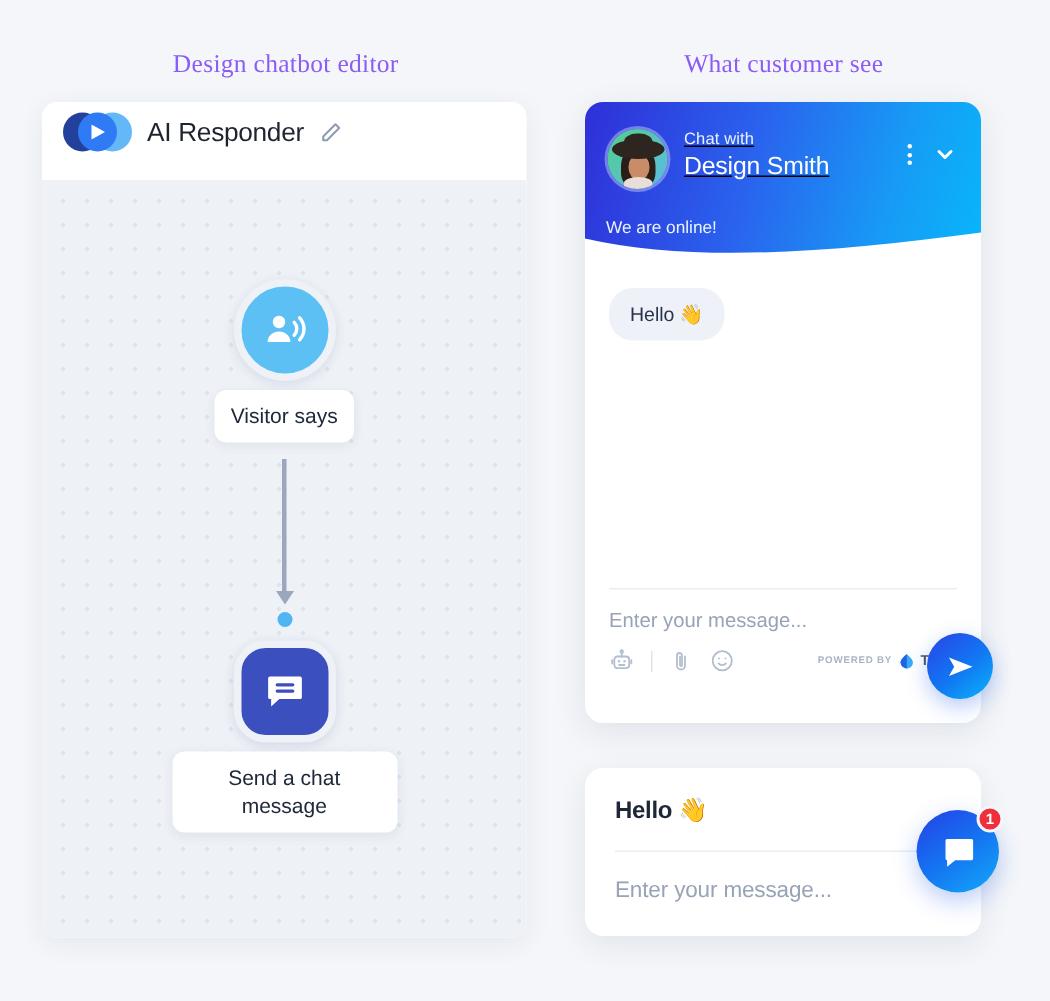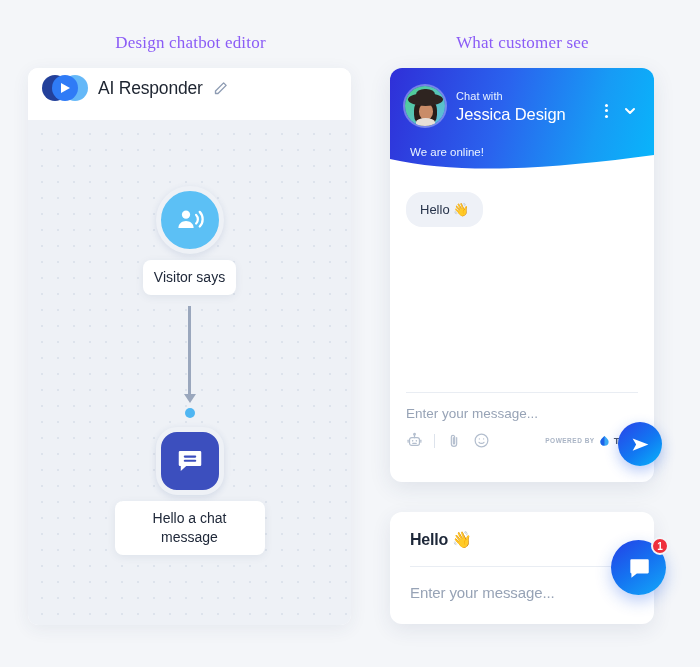--- a/index.html
+++ b/index.html
@@ -133,21 +133,21 @@
     box-shadow: 0 6px 22px rgba(40,60,100,.10);
     overflow: hidden;
   }
   .widget-header {
     position: relative;
     height: 106px;
     background: linear-gradient(105deg, #2f2fd8 0%, #2a63ee 42%, #179bf5 76%, #08b6fb 100%);
     padding: 18px 16px 0 15px;
   }
   .wave { position: absolute; left: 0; right: 0; bottom: -1px; width: 100%; display: block; }
-  .head-row { display: flex; align-items: center; }
+  .head-row { display: flex; align-items: flex-start; text-decoration: underline; }
   .avatar {
     width: 40px; height: 40px; border-radius: 50%;
     flex: none; overflow: hidden; position: relative;
     background: linear-gradient(135deg, #4fd08a 0%, #5fb9e6 100%);
     box-shadow: 0 0 0 2px rgba(255,255,255,.35);
   }
   .avatar .hair { position: absolute; left: 9px; top: 12px; width: 23px; height: 28px;
                   background: #2a1d18; border-radius: 45% 45% 40% 40%; }
   .avatar .face { position: absolute; left: 14px; top: 17px; width: 14px; height: 17px;
                   background: #c98c68; border-radius: 48%; }
@@ -157,21 +157,21 @@
                   background: #2e2420; border-radius: 46% 46% 20% 20%; }
   .avatar .neck { position: absolute; left: 11px; bottom: 0; width: 19px; height: 8px;
                   background: #e7dfd7; border-radius: 50% 50% 0 0; }
   .head-text { margin-left: 11px; padding-top: 1px; flex: 1; }
   .chat-with { color: #e8f2ff; font-size: 11px; line-height: 13px; letter-spacing: .1px; }
   .chat-name { color: #fff; font-size: 16.5px; line-height: 20px; letter-spacing: -.1px; margin-top: 1px; }
   .head-icons { display: flex; align-items: center; gap: 14px; padding-top: 9px; }
   .kebab { display: flex; flex-direction: column; gap: 2.5px; cursor: pointer; }
   .kebab span { width: 3px; height: 3px; border-radius: 50%; background: #fff; display: block; }
   .status-line {
-    position: absolute; left: 20px; top: 78px;
+    position: absolute; left: 14px; top: 78px;
     color: #eaf4ff; font-size: 11.5px; z-index: 2;
   }
 
   .msgs { padding: 18px 0 0 16px; height: 218px; }
   .bubble {
     display: inline-block;
     background: #eef1f7;
     border-radius: 16px;
     padding: 9px 14px;
     font-size: 13px;
@@ -278,40 +278,40 @@
     </div>
 
     <div class="node" style="top: 307px;">
       <div class="node-square">
         <svg width="30" height="30" viewBox="0 0 24 24" fill="#fff">
           <path d="M4 4h16a1 1 0 0 1 1 1v10a1 1 0 0 1-1 1H9l-4.4 4V16H4a1 1 0 0 1-1-1V5a1 1 0 0 1 1-1z"></path>
           <rect x="7" y="7.6" width="10" height="1.7" rx=".85" fill="#3c4fbe"></rect>
           <rect x="7" y="10.9" width="10" height="1.7" rx=".85" fill="#3c4fbe"></rect>
         </svg>
       </div>
-      <span class="node-label" style="max-width: 150px;">Hello a chat message</span>
+      <span class="node-label" style="max-width: 150px;">Send a chat message</span>
     </div>
 
   </div>
 </div>
 
 <div class="widget">
 
   <div class="widget-header">
     <div class="head-row">
       <div class="avatar">
         <span class="hair"></span>
           <span class="face"></span>
         <span class="neck"></span>
           <span class="hat"></span>
           <span class="hat2"></span>
       </div>
       <div class="head-text">
         <div class="chat-with">Chat with</div>
-        <div class="chat-name">Jessica Design</div>
+        <div class="chat-name">Design Smith</div>
       </div>
       <div class="head-icons">
         <div class="kebab">
           <span></span>
             <span></span>
             <span></span>
         </div>
         <div style="display:flex;">
           <svg width="16" height="16" viewBox="0 0 24 24" fill="none" stroke="#fff" stroke-width="3" stroke-linecap="round" stroke-linejoin="round">
             <polyline points="6 9 12 15 18 9"></polyline>

